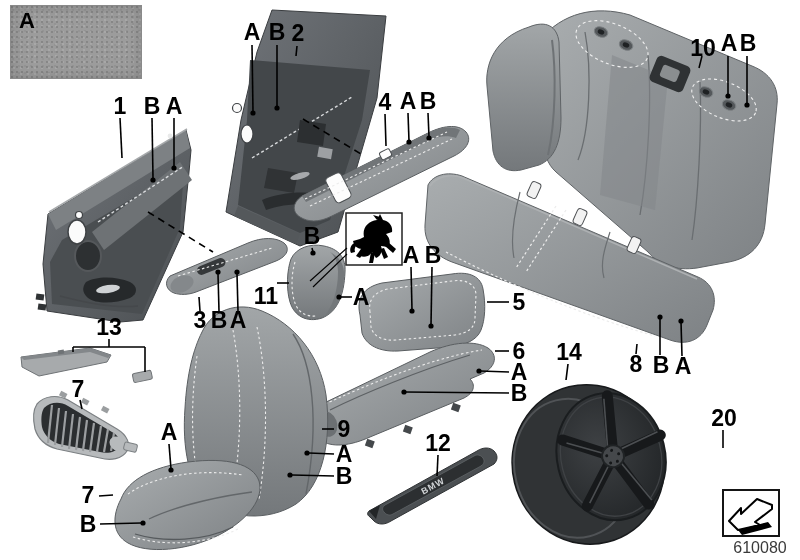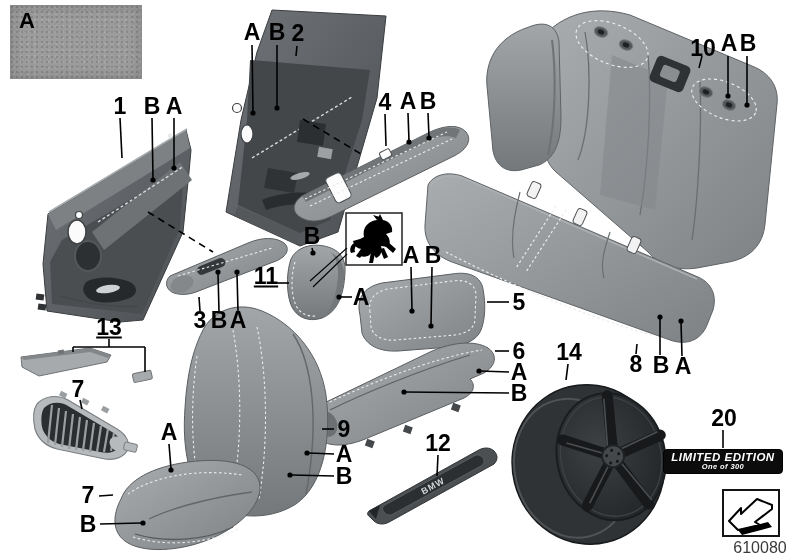--- a/index.html
+++ b/index.html
@@ -341,52 +341,48 @@
       <div class="callout letter" style="left: 174px; top: 106px;">A</div>
       <div class="callout letter" style="left: 252px; top: 32px;">A</div>
       <div class="callout letter" style="left: 277px; top: 32px;">B</div>
       <div class="callout number" style="left: 298px; top: 33px;">2</div>
       <div class="callout number" style="left: 385px; top: 102px;">4</div>
       <div class="callout letter" style="left: 408px; top: 101px;">A</div>
       <div class="callout letter" style="left: 428px; top: 101px;">B</div>
       <div class="callout number" style="left: 703px; top: 48px;">10</div>
       <div class="callout letter" style="left: 729px; top: 43px;">A</div>
       <div class="callout letter" style="left: 748px; top: 43px;">B</div>
-      <div class="callout number" style="left: 266px; top: 276px; text-decoration: underline;">11</div>
+      <div class="callout number" style="left: 266px; top: 296px;">11</div>
       <div class="callout letter" style="left: 312px; top: 236px;">B</div>
       <div class="callout letter" style="left: 361px; top: 297px;">A</div>
       <div class="callout number" style="left: 519px; top: 302px;">5</div>
       <div class="callout letter" style="left: 411px; top: 255px;">A</div>
       <div class="callout letter" style="left: 433px; top: 255px;">B</div>
       <div class="callout number" style="left: 519px; top: 351px;">6</div>
       <div class="callout letter" style="left: 519px; top: 372px;">A</div>
       <div class="callout letter" style="left: 519px; top: 393px;">B</div>
       <div class="callout number" style="left: 569px; top: 352px;">14</div>
       <div class="callout number" style="left: 636px; top: 364px;">8</div>
       <div class="callout letter" style="left: 661px; top: 365px;">B</div>
       <div class="callout letter" style="left: 683px; top: 366px;">A</div>
       <div class="callout number" style="left: 724px; top: 418px;">20</div>
       <div class="callout number" style="left: 438px; top: 443px;">12</div>
-      <div class="callout number" style="left: 109px; top: 327px; text-decoration: underline;">13</div>
+      <div class="callout number" style="left: 109px; top: 327px;">13</div>
       <div class="callout number" style="left: 78px; top: 389px;">7</div>
       <div class="callout number" style="left: 200px; top: 320px;">3</div>
       <div class="callout letter" style="left: 219px; top: 320px;">B</div>
       <div class="callout letter" style="left: 238px; top: 320px;">A</div>
       <div class="callout number" style="left: 88px; top: 495px;">7</div>
       <div class="callout letter" style="left: 169px; top: 432px;">A</div>
       <div class="callout letter" style="left: 88px; top: 524px;">B</div>
       <div class="callout number" style="left: 344px; top: 429px;">9</div>
       <div class="callout letter" style="left: 344px; top: 454px;">A</div>
       <div class="callout letter" style="left: 344px; top: 476px;">B</div>
     </div>
 
-  <div class="le-badge">
-    <div class="le-line1">LIMITED EDITION</div>
-    <div class="le-line2">One of 300</div>
-  </div>
 
   <div class="arrow-box">
     <svg width="54" height="44" viewBox="0 0 54 44">
       <path d="M5,30 L17,17 L17,23 L33,8 L48,14 L48,18 L31,31 L36,34 L14,39 Z" fill="#ffffff" stroke="#000000" stroke-width="2" stroke-linejoin="round"></path>
       <path d="M14,39 L44,31 L48,36 L18,44 Z" fill="#000000"></path>
     </svg>
   </div>
   <div class="footer-num">610080</div>
 
 </div>

